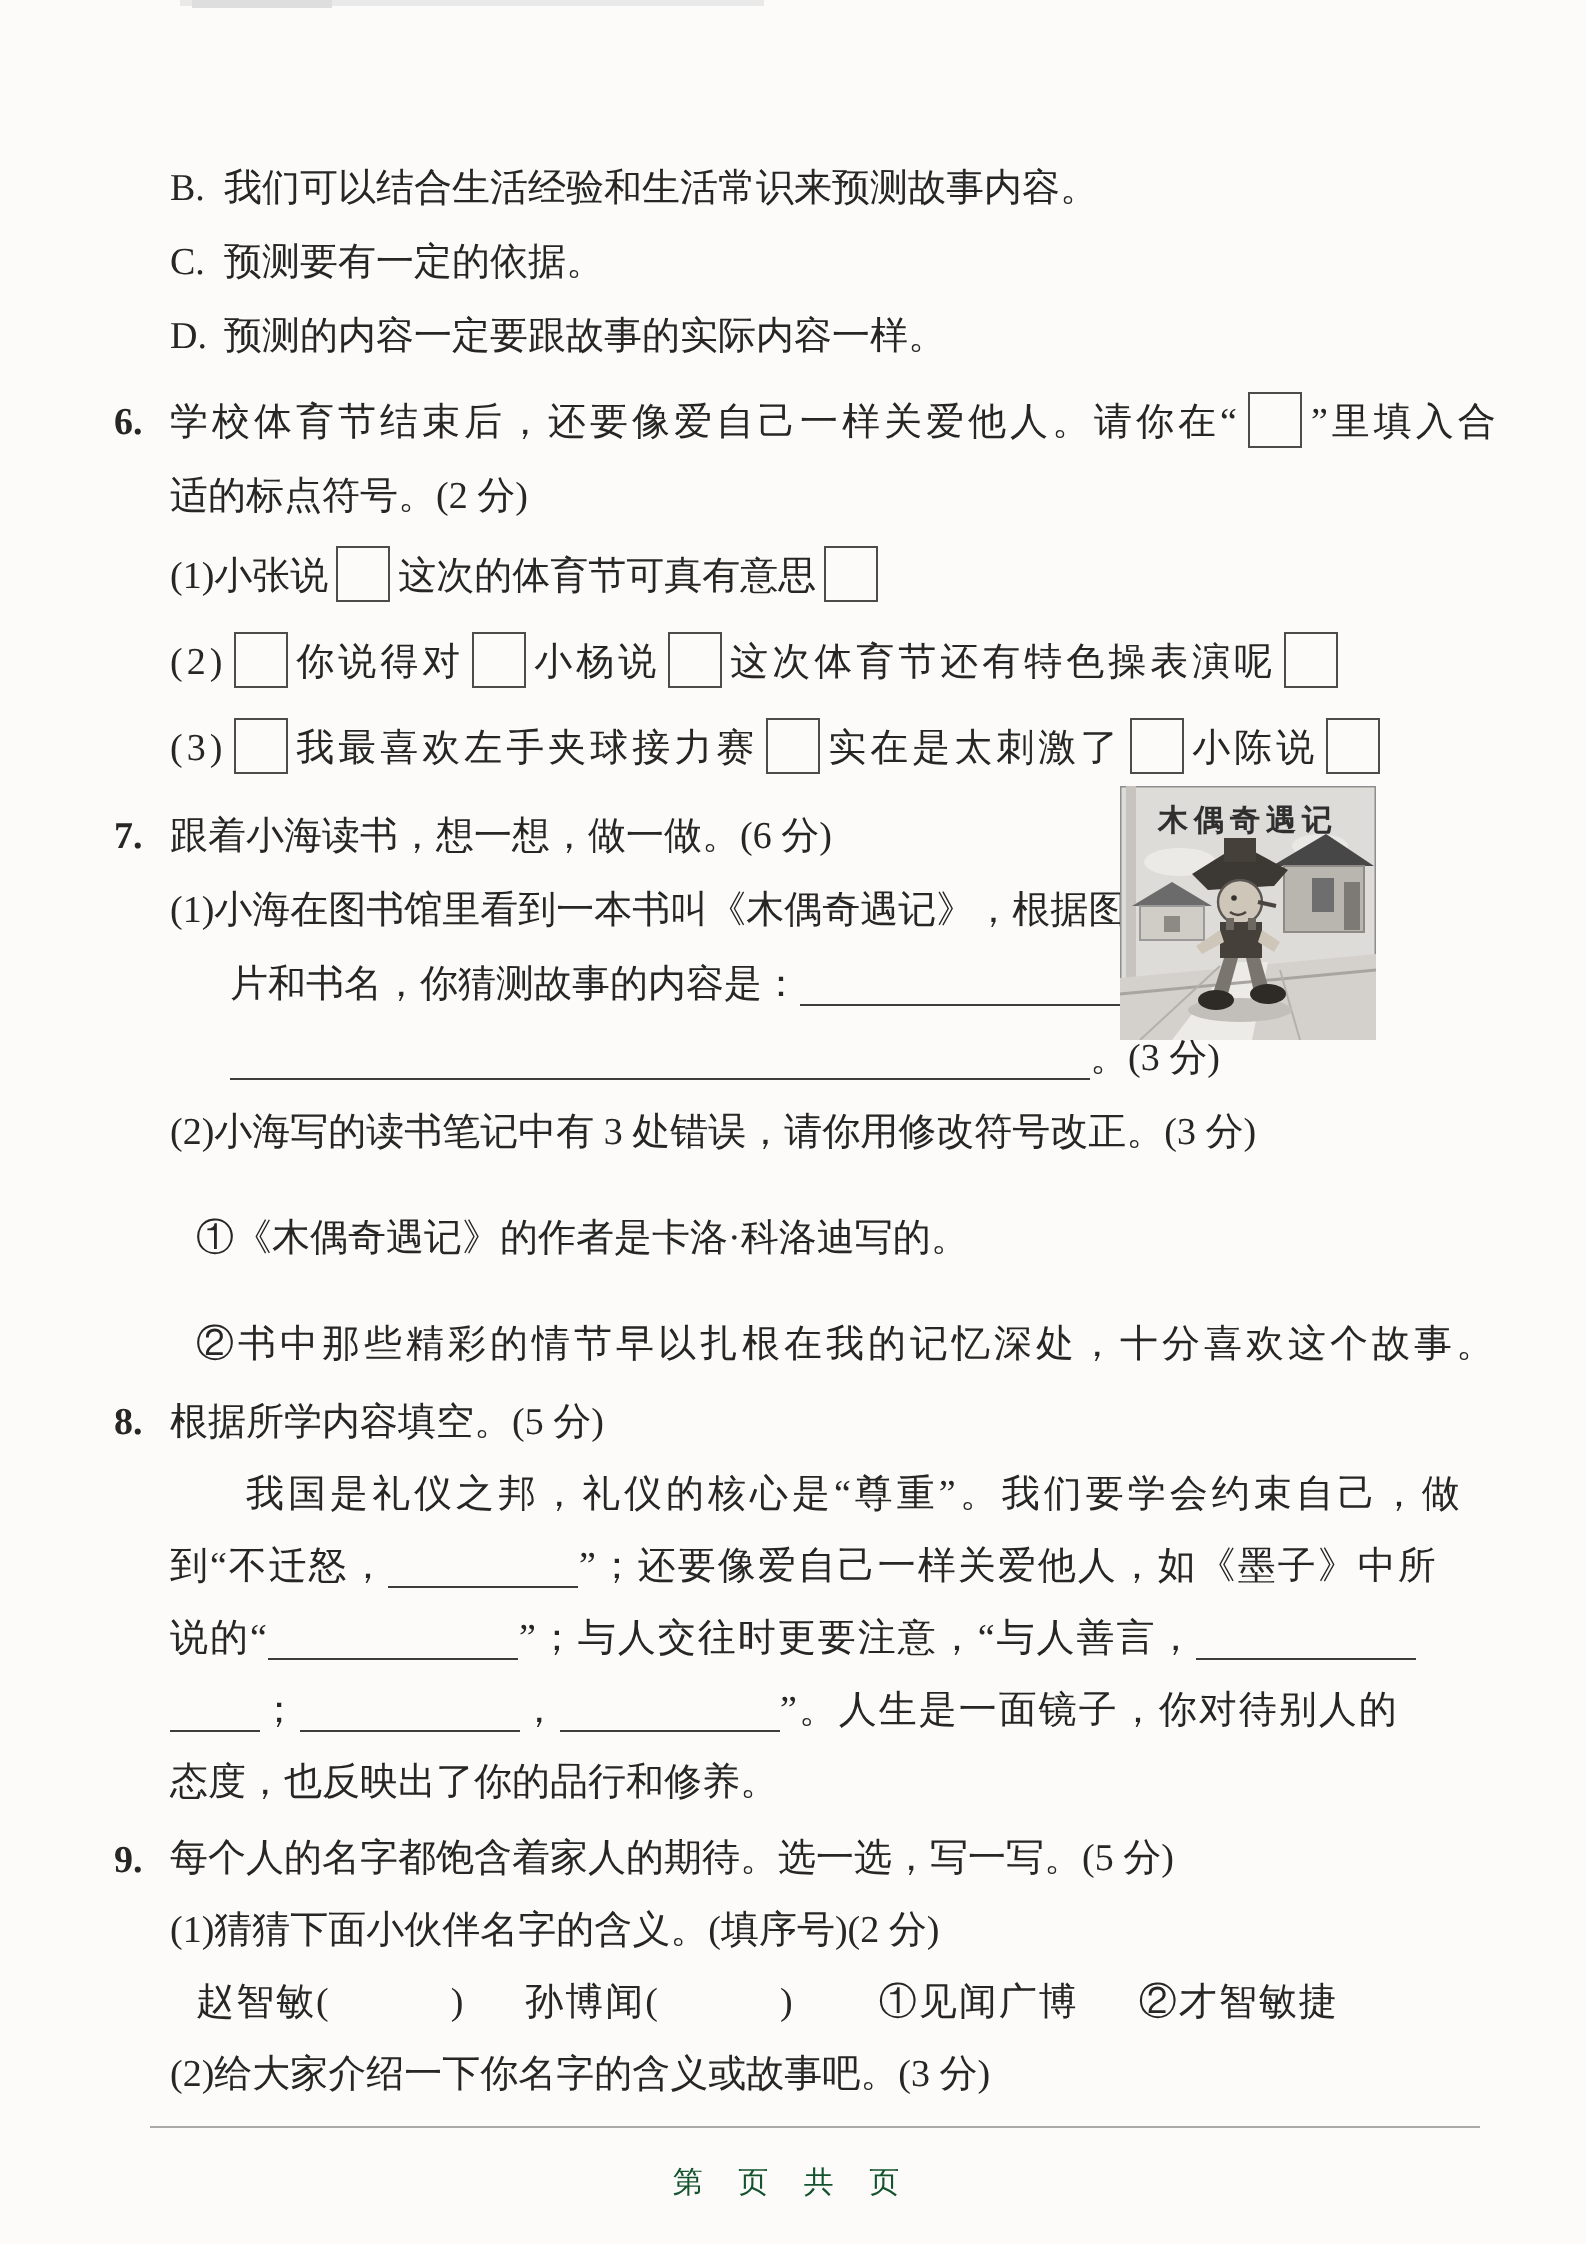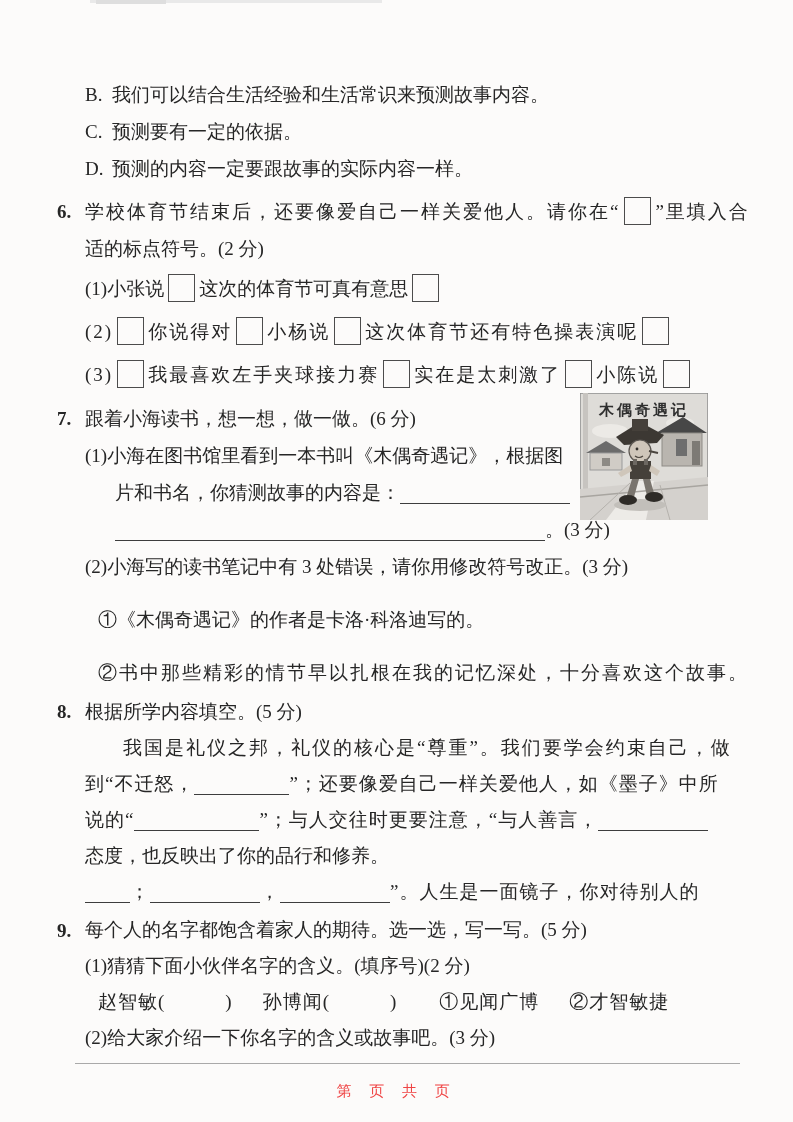--- a/index.html
+++ b/index.html
@@ -39,29 +39,29 @@
   }
   .bl{
     display:inline-block;height:20px;vertical-align:-5px;
     border-bottom:1.5px solid #3d3d3d;
   }
   .w45{width:45px;}.w95{width:95px;}.w110{width:110px;}
   .w125{width:125px;}.w170{width:170px;}.w430{width:430px;}
   .names-row span{margin-right:30px;letter-spacing:1px;}
   .names-row .opt-gap{margin-right:42px;}
   .book-cover{
-    position:absolute;left:580px;top:393px;width:128px;height:158px;
+    position:absolute;left:560px;top:393px;width:128px;height:158px;
   }
   .footer-rule{
     position:absolute;left:75px;top:1063px;width:665px;height:0;
     border-top:1px solid #a9a9a9;
   }
   .footer-label{
     position:absolute;left:0;top:1082px;width:793px;
-    text-align:center;font-size:15px;letter-spacing:7px;color:#ef4444;
+    text-align:center;font-size:15px;letter-spacing:7px;color:#14532d;
   }
 </style>
 </head>
 <body>
 
 <div class="page">
 
   <div class="top-remnant"></div>
   <div class="top-remnant2"></div>
 
@@ -128,25 +128,25 @@
       </div>
       <div class="para-line indent2 just">
         <span>我国是礼仪之邦，礼仪的核心是“尊重”。我们要学会约束自己，做</span>
       </div>
       <div class="para-line ls1">
         <span>到“不迁怒，</span><span class="bl w95"></span><span>”；还要像爱自己一样关爱他人，如《墨子》中所</span>
       </div>
       <div class="para-line ls1">
         <span>说的“</span><span class="bl w125"></span><span>”；与人交往时更要注意，“与人善言，</span><span class="bl w110"></span>
       </div>
+      <div class="para-line ls1">
+        <span class="bl w45"></span><span>；</span><span class="bl w110"></span><span>，</span><span class="bl w110"></span><span>”。人生是一面镜子，你对待别人的</span>
+      </div>
       <div class="para-line">
         <span>态度，也反映出了你的品行和修养。</span>
-      </div>
-      <div class="para-line ls1">
-        <span class="bl w45"></span><span>；</span><span class="bl w110"></span><span>，</span><span class="bl w110"></span><span>”。人生是一面镜子，你对待别人的</span>
       </div>
     </div>
 
     <div class="q mt-q9">
       <span class="qnum">9.</span>
       <div class="q9line">
         <span>每个人的名字都饱含着家人的期待。选一选，写一写。(5 分)</span>
       </div>
       <div class="q9line">
         <span>(1)</span><span>猜猜下面小伙伴名字的含义。(填序号)(2 分)</span>

